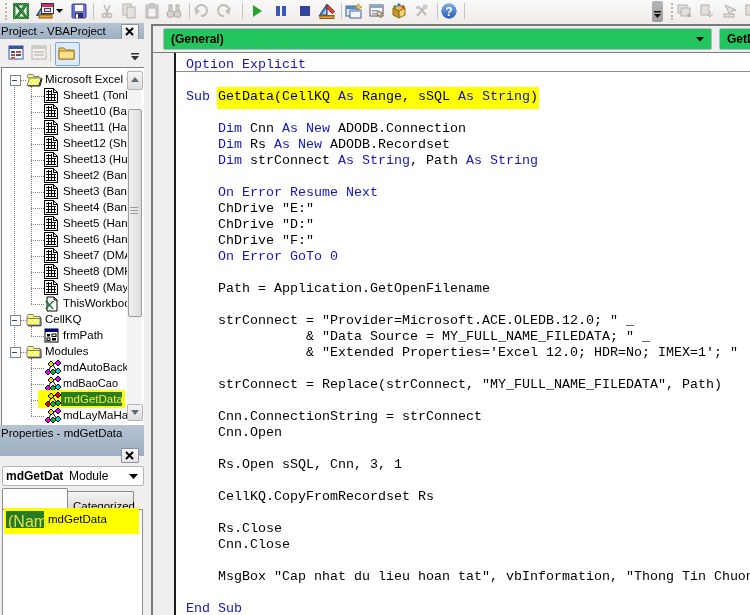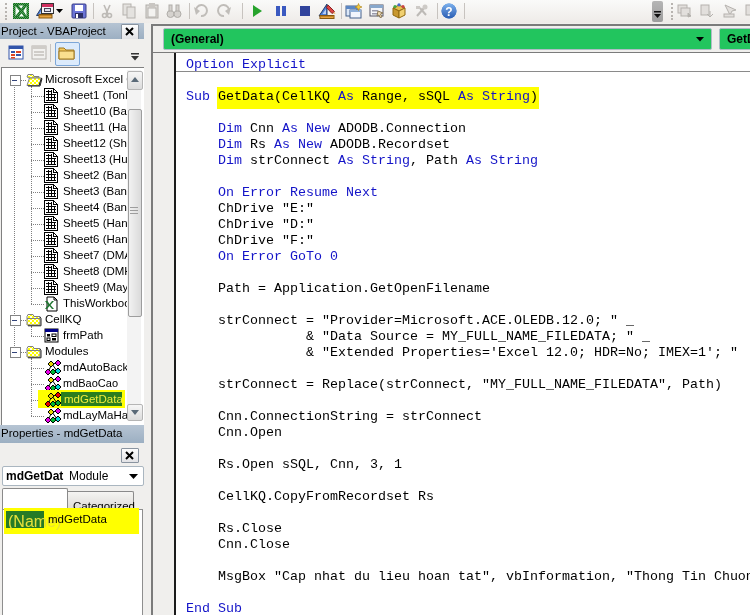--- a/index.html
+++ b/index.html
@@ -535,21 +535,21 @@
   </svg>
 <div class="abs" style="left:33px;top:426px;width:29px;height:13px;background:linear-gradient(#f2f2f2,#dadada);border:1px solid #9d9d9d;border-radius:2px"></div>
 <svg class="abs" style="left:44px;top:429px" width="8" height="8">
     <g fill="#9d9d9d">
       <rect x="0" y="0" width="1" height="7"></rect>
       <rect x="3" y="0" width="1" height="7"></rect>
       <rect x="6" y="0" width="1" height="7"></rect>
     </g>
   </svg>
 
-<div class="abs ptitle" style="top:425px;height:18px">
+<div class="abs ptitle" style="top:425px;height:31px">
     <span>Properties - mdGetData</span>
   </div>
 <div class="abs xbtn" style="top:448px;height:13px">
   <svg class="abs" style="left:3px;top:2px" width="9" height="9">
       <path d="M1 1 L8 8 M8 1 L1 8" stroke="#000" stroke-width="2"></path>
     </svg>
 </div>
 <div id="propcombo" class="abs">
   <span class="abs" style="left:3px;top:2px;font-size:12px;font-weight:bold">mdGetDat</span>
   <span class="abs" style="left:66px;top:2px;font-size:12px">Module</span>

